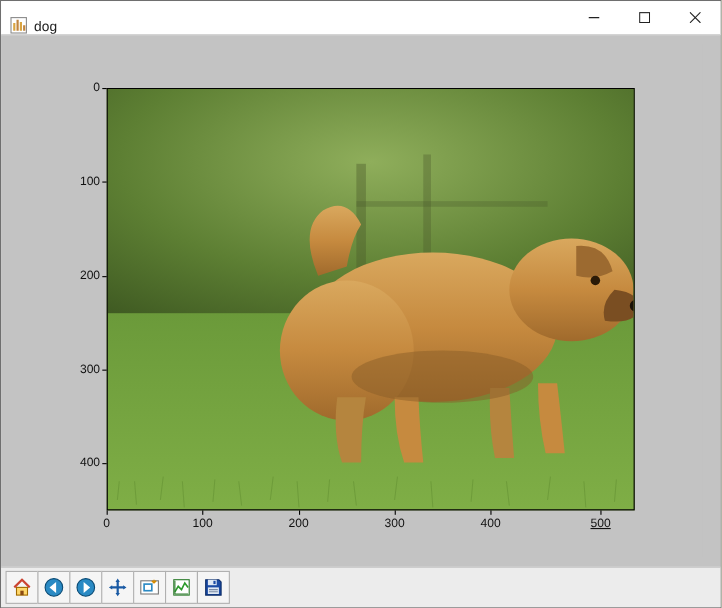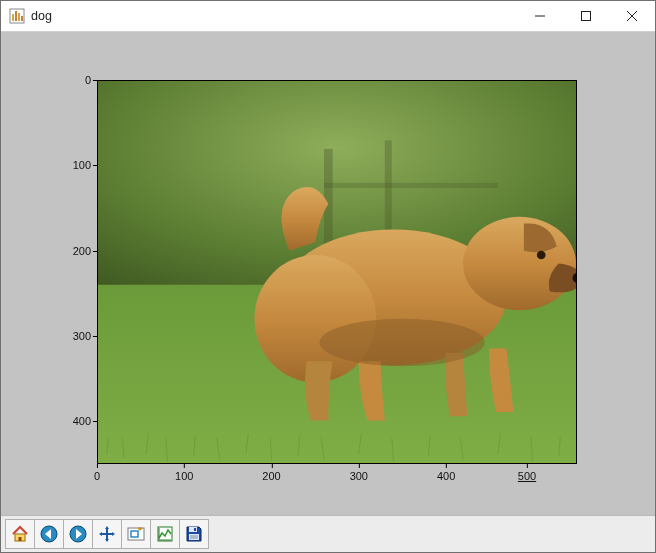--- a/index.html
+++ b/index.html
@@ -1,17 +1,17 @@
 <!DOCTYPE html>
 <html><head>
 <meta charset="utf-8">
 <style>
   html,body{margin:0;padding:0;font-family:"Segoe UI",Tahoma,sans-serif;font-size:12px;color:#000;background:#fff}
   .window{width:656px;height:553px;border:1px solid #6f6f6f;box-sizing:border-box;display:flex;flex-direction:column;background:#f0f0f0}
-  .titlebar{height:30px;background:#fff;border-bottom:1px solid #d0d0d0;display:flex;align-items:center;position:relative}
+  .titlebar{height:30px;background:#fff;border-bottom:1px solid #d0d0d0;display:flex;align-items:flex-end;position:relative}
   .titlebar .app-icon{width:16px;height:16px;margin:0 6px 0 8px;display:flex;align-items:center;justify-content:center}
   .titlebar .title{flex:0 0 auto;font-size:12.5px;color:#222}
   .titlebar .spacer{flex:1}
   .win-btn{width:46px;height:30px;display:flex;align-items:center;justify-content:center;cursor:default}
   .win-btn svg{stroke:#222;stroke-width:1}
   .content{flex:1;background:#c3c3c3;position:relative}
   .plot-wrap{position:absolute;left:16px;top:8px;right:16px;bottom:8px;background:#c3c3c3}
   .axes{position:absolute;left:80px;top:40px;width:480px;height:384px;border:1px solid #000;box-sizing:border-box;overflow:hidden;background:#6a8a3b}
   .image-canvas{width:100%;height:100%;display:block}
   .ytick{position:absolute;right:calc(100% - 80px + 6px);transform:translateY(-50%);font-size:11px;color:#111;text-align:right;width:40px}
@@ -136,21 +136,21 @@
     <div class="ytick" style="top: 40px;">0<span class="tick-mark"></span></div>
         <div class="ytick" style="top: 125.333px;">100<span class="tick-mark"></span></div>
         <div class="ytick" style="top: 210.667px;">200<span class="tick-mark"></span></div>
         <div class="ytick" style="top: 296px;">300<span class="tick-mark"></span></div>
         <div class="ytick" style="top: 381.333px;">400<span class="tick-mark"></span></div>
         <div class="xtick" style="left: 80px;">0<span class="tick-mark"></span></div>
         <div class="xtick" style="left: 167.273px;">100<span class="tick-mark"></span></div>
         <div class="xtick" style="left: 254.545px;">200<span class="tick-mark"></span></div>
         <div class="xtick" style="left: 341.818px;">300<span class="tick-mark"></span></div>
         <div class="xtick" style="left: 429.091px;">400<span class="tick-mark"></span></div>
-        <div class="xtick" style="left: 510px; text-decoration: underline;">500<span class="tick-mark"></span></div>
+        <div class="xtick" style="left: 529px; text-decoration: underline;">500<span class="tick-mark"></span></div>
       </div>
   </div>
 
   <div class="toolbar">
     <div class="tool" title="Home">
       <svg width="20" height="20" viewBox="0 0 20 20">
         <path d="M3 10 L10 3 L17 10" fill="none" stroke="#c43" stroke-width="2"></path>
         <rect x="5" y="10" width="10" height="7" fill="#ffd86b" stroke="#a06a00"></rect>
         <rect x="8.5" y="13" width="3" height="4" fill="#8a4a12"></rect>
       </svg>

